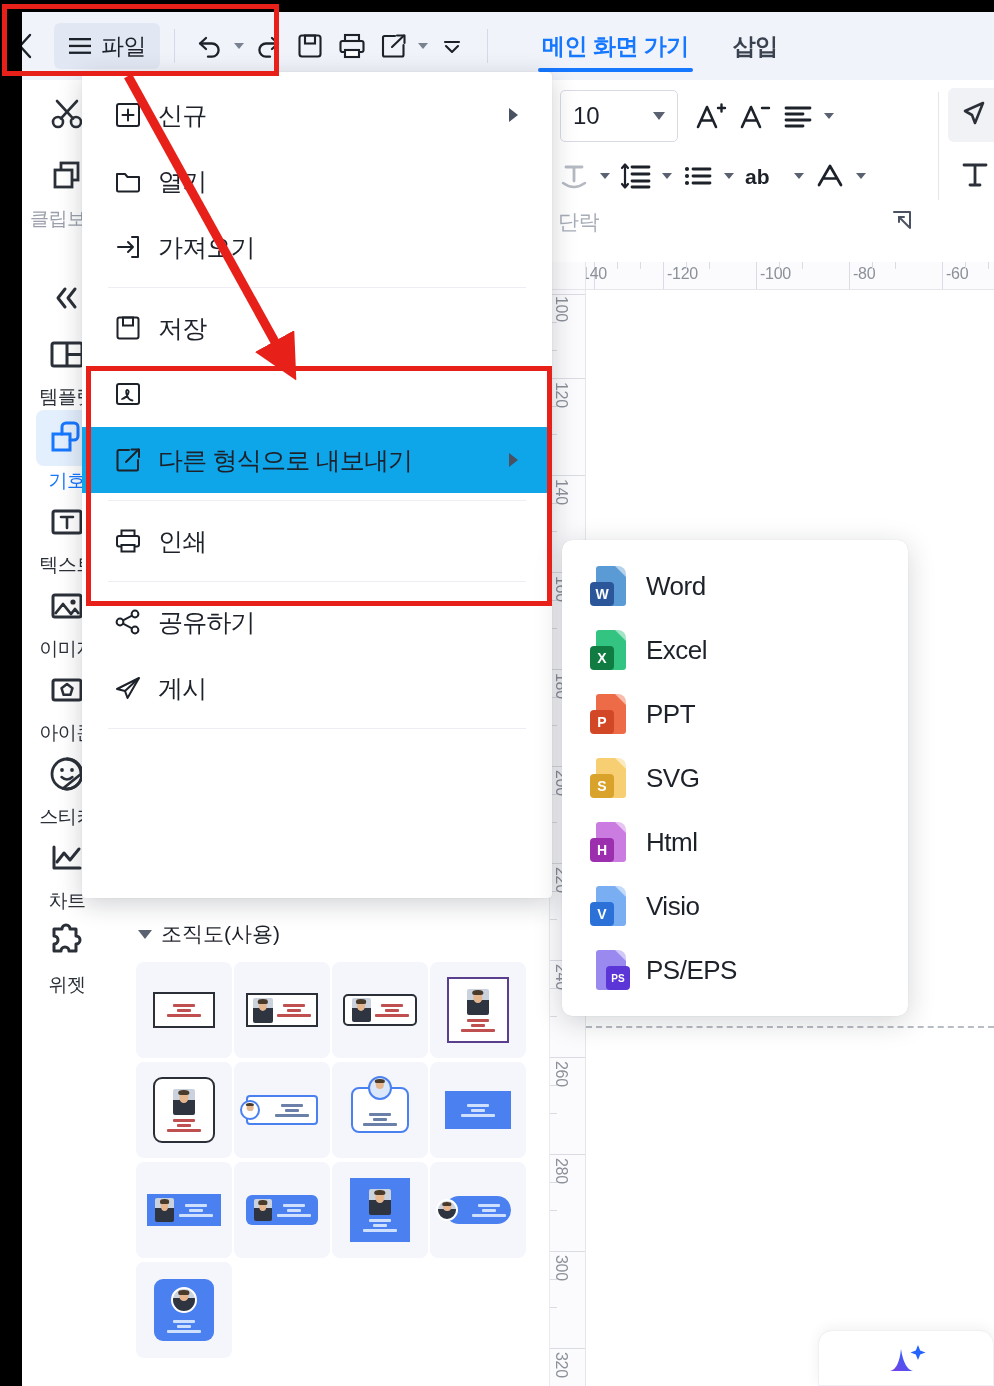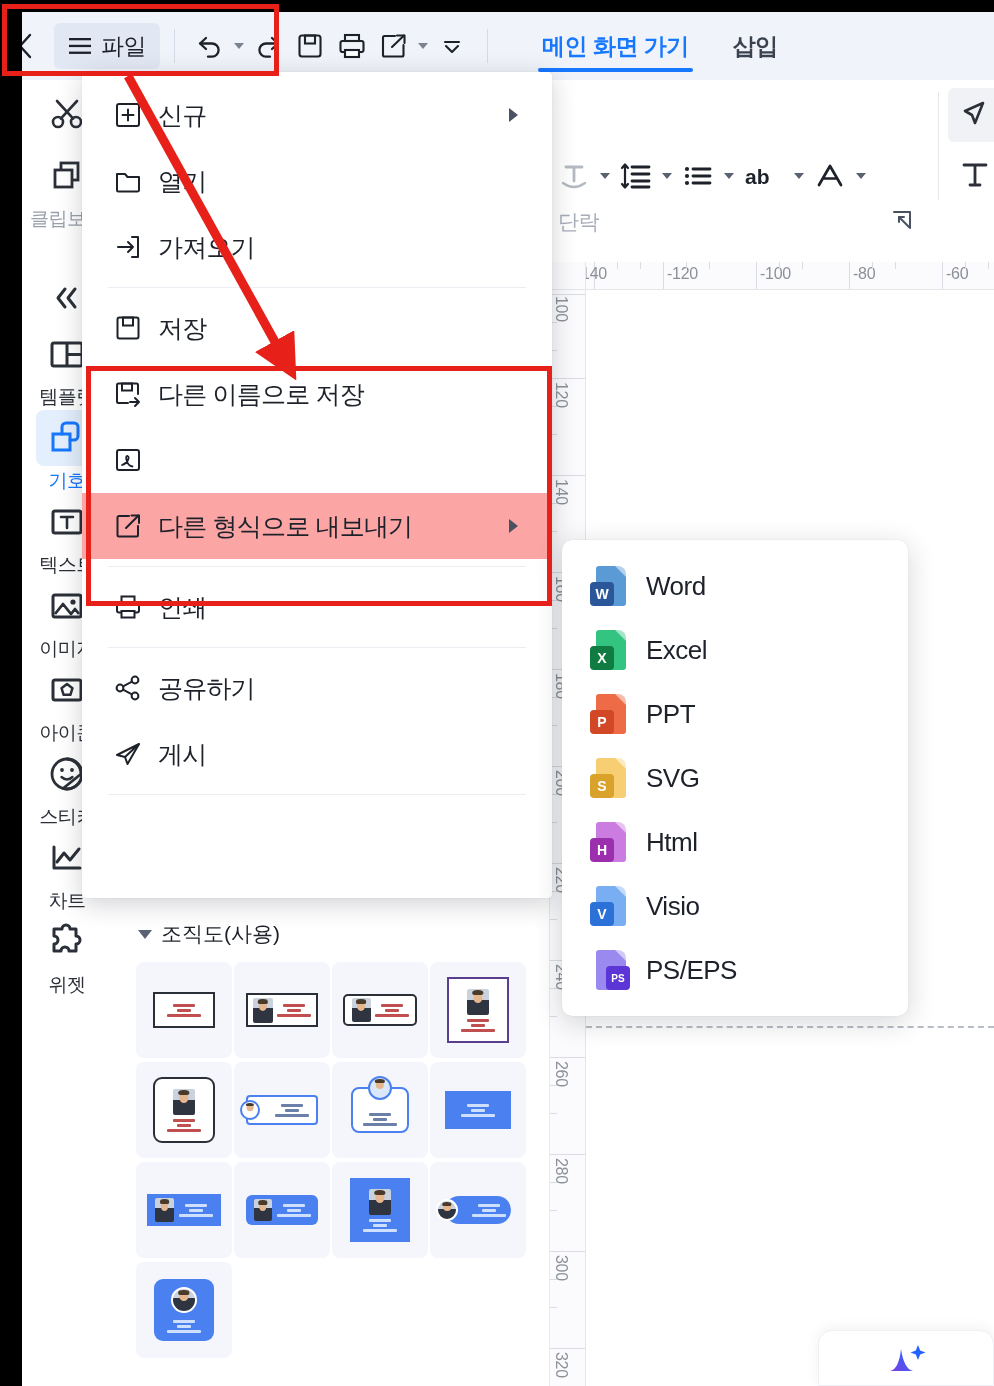--- a/index.html
+++ b/index.html
@@ -271,21 +271,21 @@
     border-radius: 4px;
     box-shadow: 0 6px 26px rgba(20,25,40,0.20), 0 0 1px rgba(0,0,0,0.18);
     z-index: 40;
     padding: 10px 0;
   }
   .menu-item {
     display: flex; align-items: center;
     height: 66px; padding: 0 24px;
     cursor: pointer; position: relative;
   }
-  .menu-item.hl { background: #fca5a5; }
+  .menu-item.hl { background: #0ea5e9; }
   .mi-icon {
     width: 44px; display: flex; align-items: center; justify-content: center;
     color: #1d2129; flex: none;
   }
   .mi-label {
     font-size: 25px; color: #1d2129; margin-left: 8px; letter-spacing: -0.8px;
   }
   .mi-arrow {
     position: absolute; right: 34px;
     width: 0; height: 0;
@@ -682,20 +682,44 @@
               <i class="tline n" style="background:#cfe0ff;"></i>
               <i class="tline t" style="background:#cfe0ff;"></i>
               <i class="tline d" style="background:#cfe0ff;"></i>
             </div>
         </div>
       </div>
     </div>
   </div>
 
   <div class="fmt-bar">
+    <div class="fmt-row1">
+      <div class="size-select">
+        <span class="v">10</span>
+        <span class="c"></span>
+      </div>
+      <div class="fmt-btn" style="margin-left:10px;">
+        <svg width="34" height="34" viewBox="0 0 34 34" fill="none">
+          <path d="M5 28 L14 8 L23 28 M8.5 21.5 H19.5" stroke="#1d2129" stroke-width="2.6" fill="none" stroke-linecap="round" stroke-linejoin="round"></path>
+          <path d="M25 9 H32 M28.5 5.5 V12.5" stroke="#1d2129" stroke-width="2.4" stroke-linecap="round"></path>
+        </svg>
+      </div>
+      <div class="fmt-btn">
+        <svg width="34" height="34" viewBox="0 0 34 34" fill="none">
+          <path d="M5 28 L14 8 L23 28 M8.5 21.5 H19.5" stroke="#1d2129" stroke-width="2.6" fill="none" stroke-linecap="round" stroke-linejoin="round"></path>
+          <path d="M25 9 H32" stroke="#1d2129" stroke-width="2.4" stroke-linecap="round"></path>
+        </svg>
+      </div>
+      <div class="fmt-btn">
+        <svg width="32" height="30" viewBox="0 0 32 30" fill="none">
+          <path d="M4 7 H28 M4 13 H21 M4 19 H28 M4 25 H21" stroke="#1d2129" stroke-width="2.8" stroke-linecap="round"></path>
+        </svg>
+      </div>
+      <div class="fmt-caret"></div>
+    </div>
 
     <div class="fmt-row2">
       <div class="fmt-btn">
         <svg width="32" height="32" viewBox="0 0 32 32" fill="none">
           <path d="M8 7 H24 M16 7 V21" stroke="#b4b9c2" stroke-width="2.8" stroke-linecap="round"></path>
           <path d="M5 23 q11 8 22 0" stroke="#b4b9c2" stroke-width="2.4" fill="none" stroke-linecap="round"></path>
         </svg>
       </div>
       <div class="fmt-caret"></div>
       <div class="fmt-btn">
@@ -871,30 +895,20 @@
     <div class="menu-item">
       <span class="mi-icon">
         <svg width="28" height="28" viewBox="0 0 28 28" fill="none">
           <rect x="3.5" y="3.5" width="21" height="21" rx="2" stroke="#1d2129" stroke-width="2"></rect>
           <rect x="9" y="3.5" width="10" height="8" stroke="#1d2129" stroke-width="2" fill="none"></rect>
         </svg>
       </span>
       <span class="mi-label">저장</span>
     </div>
 
-    <div class="menu-item">
-      <span class="mi-icon">
-        <svg width="28" height="28" viewBox="0 0 28 28" fill="none">
-          <path d="M24 14 V5 a1.5 1.5 0 0 0-1.5-1.5 H4.5 A1.5 1.5 0 0 0 3 5 v16.5 A1.5 1.5 0 0 0 4.5 23 H14" stroke="#1d2129" stroke-width="2" fill="none" stroke-linecap="round"></path>
-          <rect x="8" y="3.5" width="10" height="7" stroke="#1d2129" stroke-width="2" fill="none"></rect>
-          <path d="M16 22 H25 M21 18 L25 22 L21 26" stroke="#1d2129" stroke-width="2" fill="none" stroke-linecap="round" stroke-linejoin="round"></path>
-        </svg>
-      </span>
-      <span class="mi-label">다른 이름으로 저장</span>
-    </div>
 
 
     <div class="menu-item">
       <span class="mi-icon">
         <svg width="28" height="28" viewBox="0 0 28 28" fill="none">
           <rect x="3" y="4" width="22" height="20" rx="2" stroke="#1d2129" stroke-width="2"></rect>
           <path d="M8 19 q4-1 6-5 q1.5-3.5-.5-4 q-2-.3-1 4 q1.5 6 6 6.5" stroke="#1d2129" stroke-width="1.8" fill="none" stroke-linecap="round"></path>
         </svg>
       </span>
     </div>

